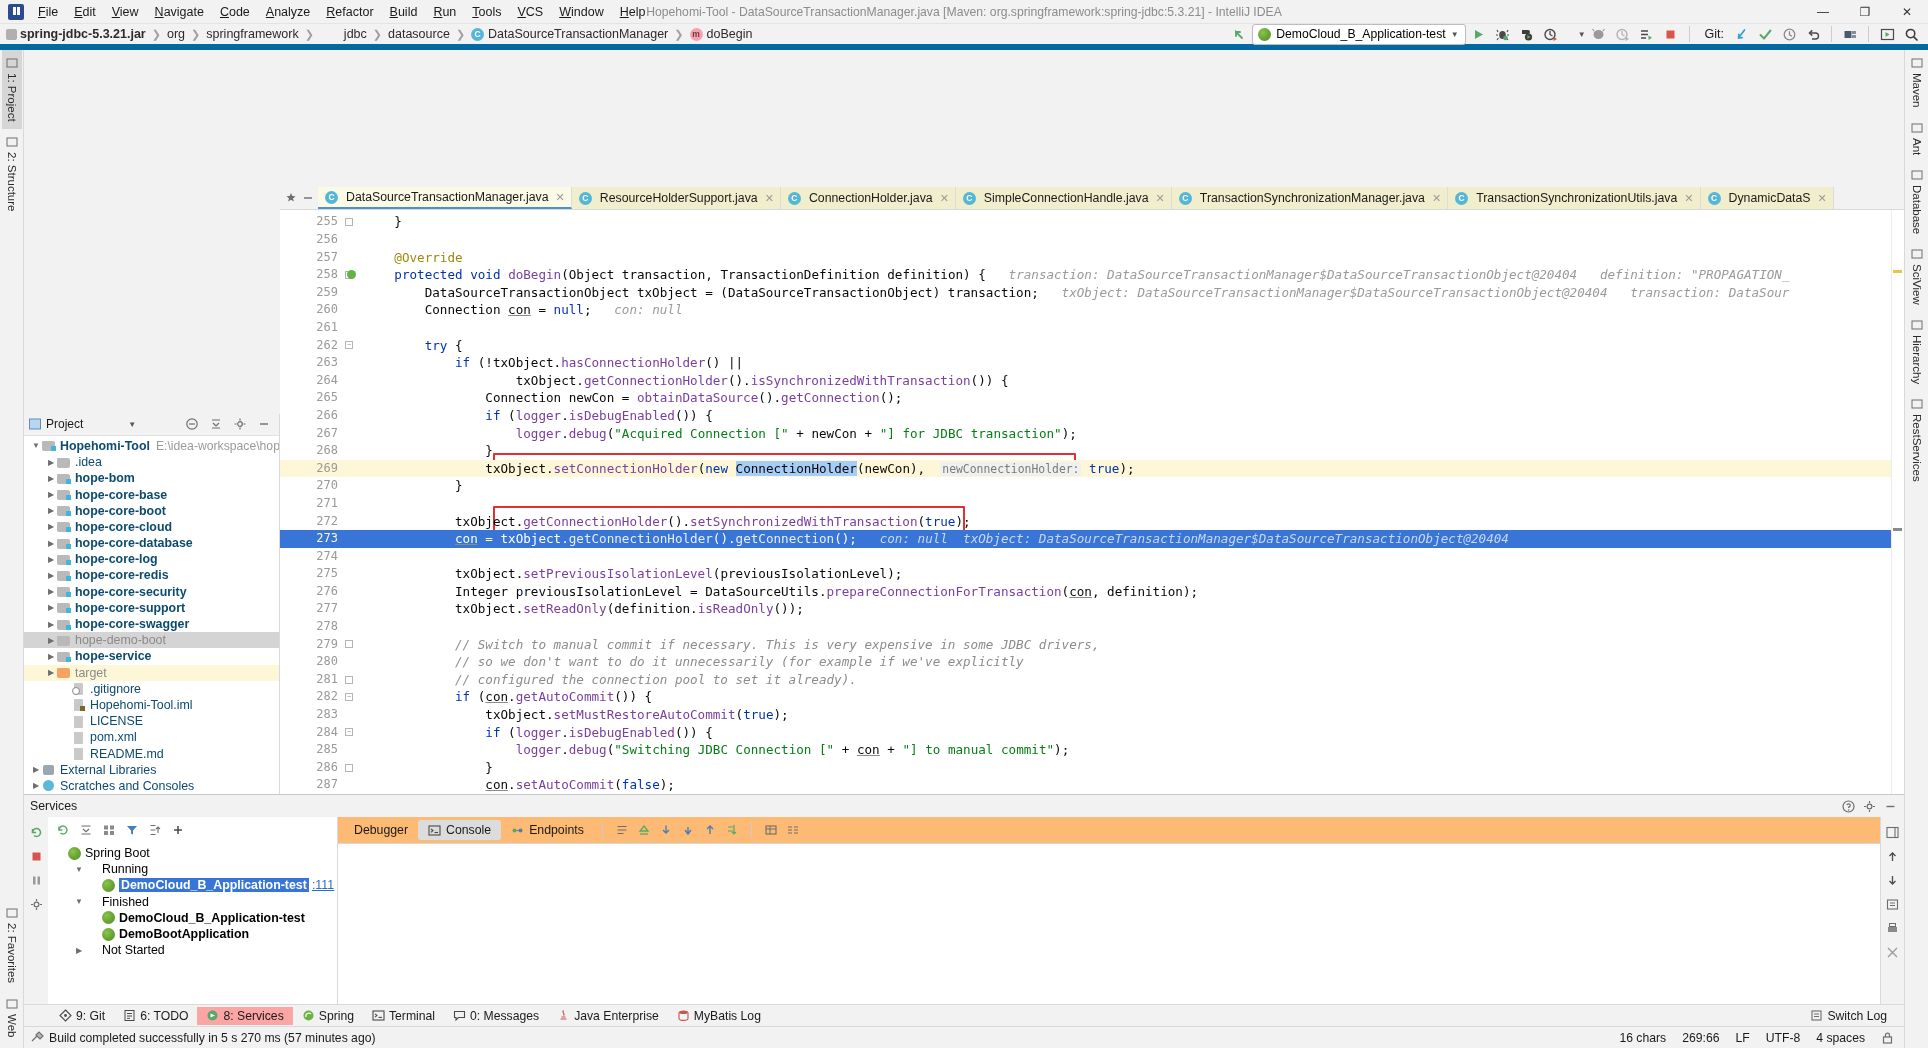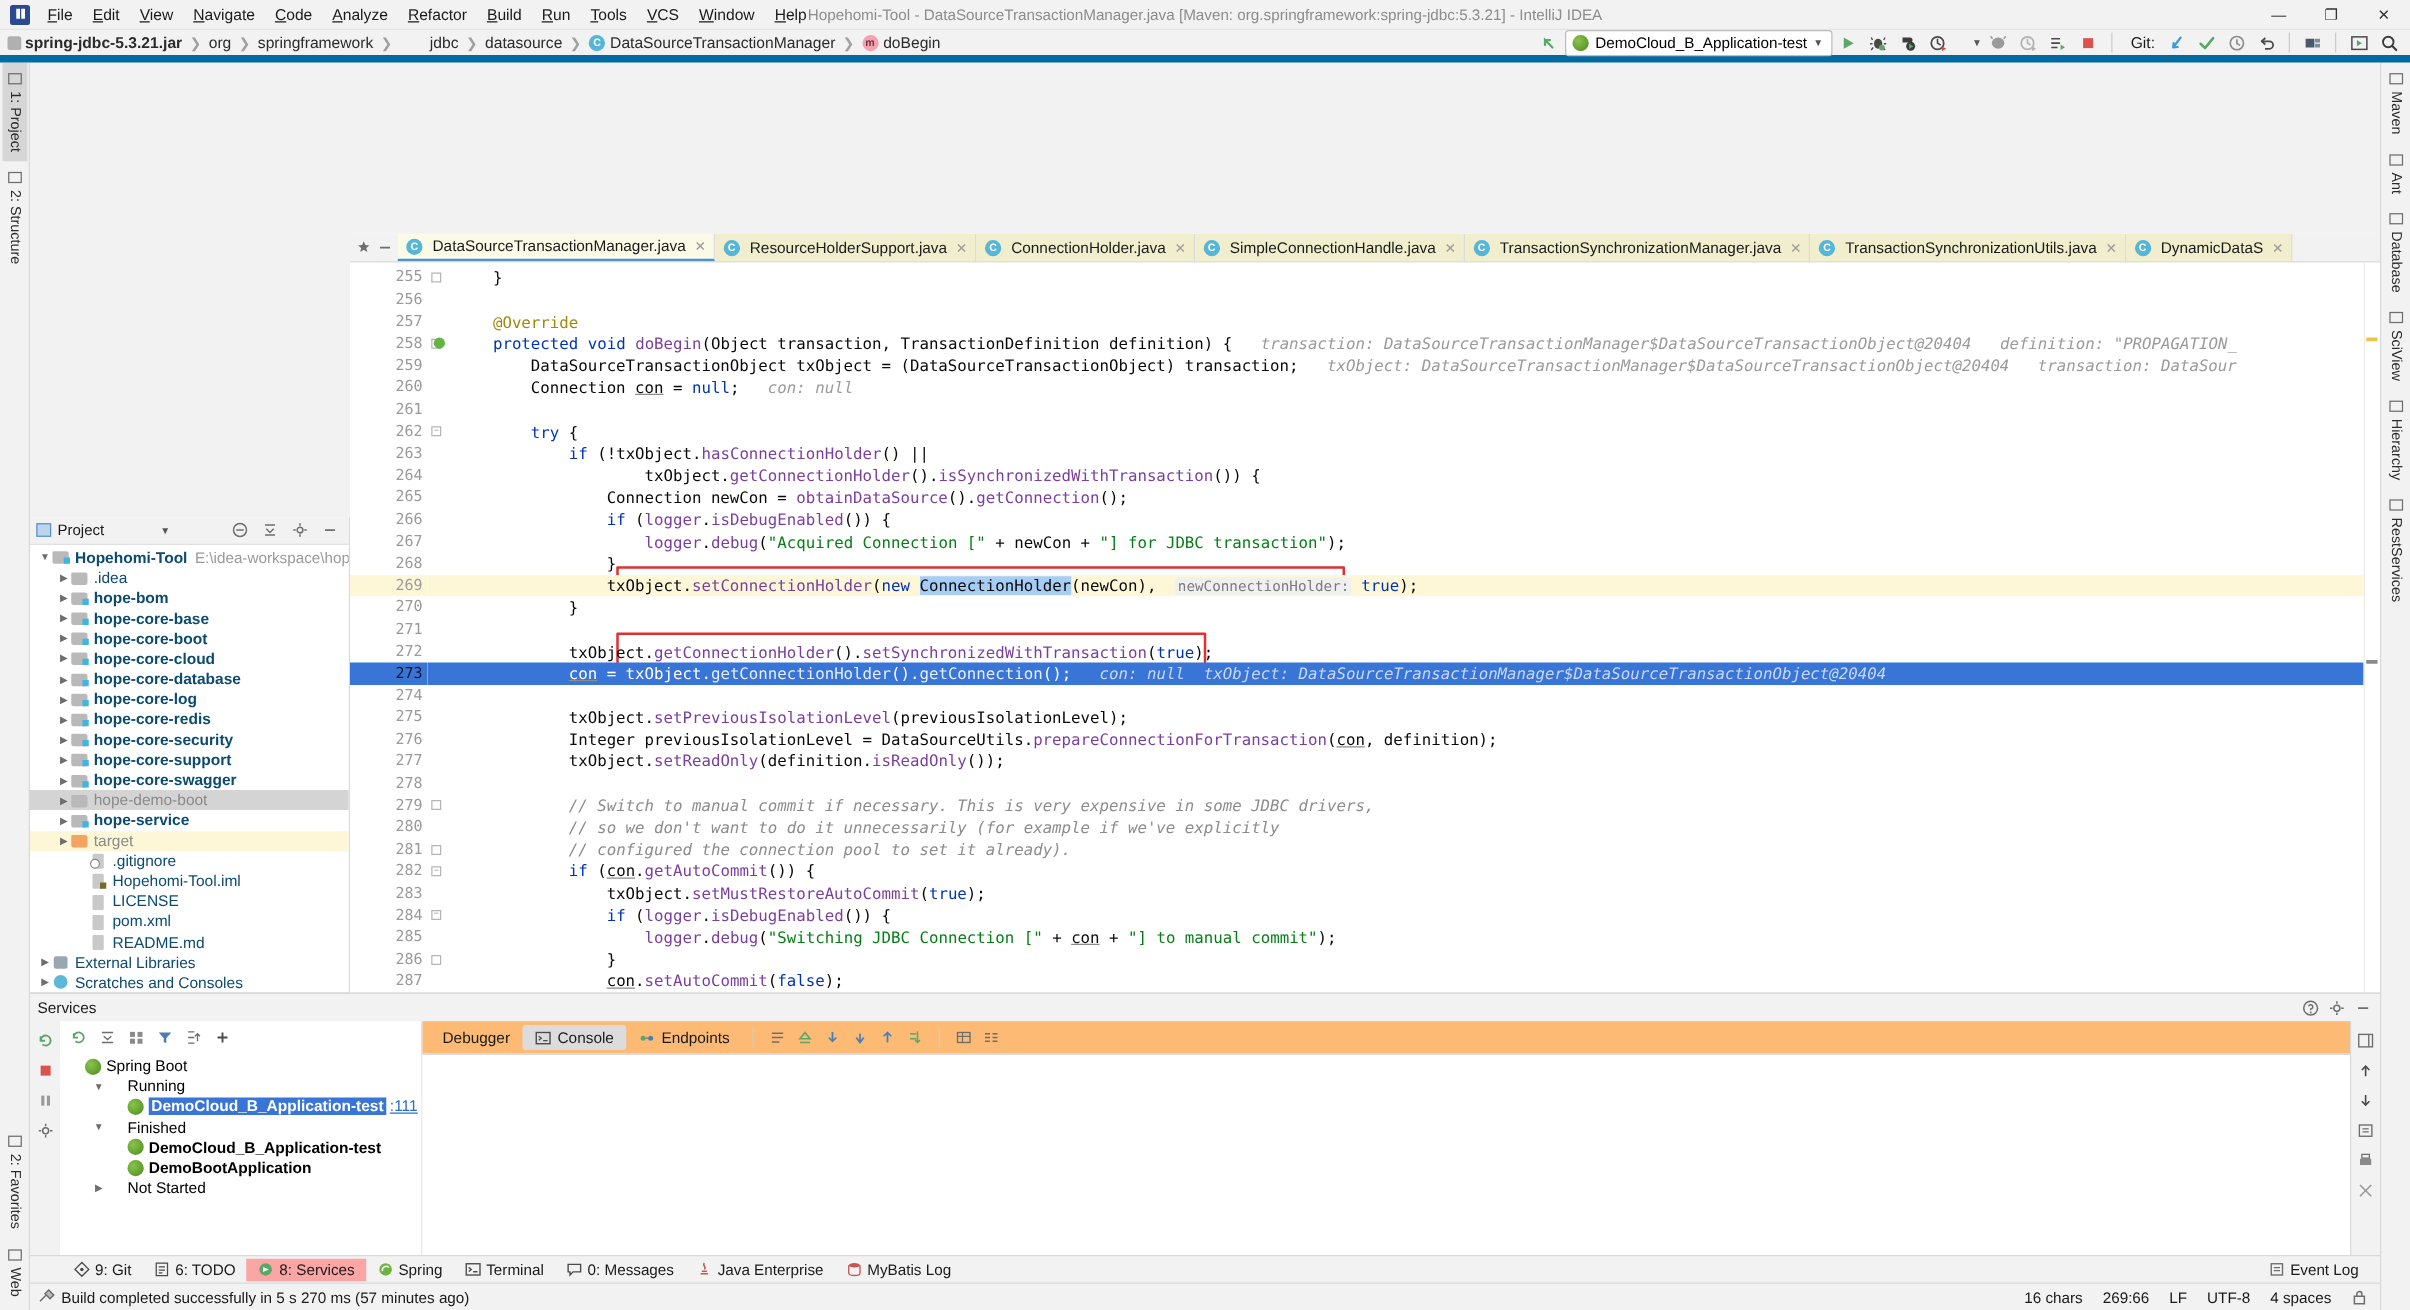--- a/index.html
+++ b/index.html
@@ -168,21 +168,21 @@
   .tab .xico { color: #9b9b9b; font-size: 11px; margin-left: 3px; }
 
   .edit-area { flex: 1 1 auto; display: flex; min-height: 0; position: relative; overflow: hidden; }
   .gutter {
     width: 62px; flex: 0 0 62px; background: #fff; border-right: 0;
     font-family: "DejaVu Sans Mono", monospace; font-size: 12px;
     color: #9a9a9a; text-align: right; padding-top: 3px; position: relative;
   }
   .gutter-row { height: 17.6px; line-height: 17.6px; padding-right: 4px; position: relative; }
   .gutter-row.hl { background: #fdf7d8; }
-  .gutter-row.cur { background: #3875d6; color: #0f172a; }
+  .gutter-row.cur { background: #3875d6; color: #fef9c3; }
   .gmark {
     position: absolute; right: -14px; top: 4px; width: 9px; height: 9px; border-radius: 50%;
     background: #62b543;
   }
   .gmark.red::after { content:"\2020"; position:absolute; left: 9px; top: -5px; color:#d64545; font-size:11px; }
 
   .foldcol { width: 14px; flex: 0 0 14px; background:#fff; padding-top: 3px; }
   .fold-row { height: 17.6px; display: flex; align-items: center; justify-content: center; }
   .fold-row.hl { background: #fdf7d8; }
   .fold-row.cur { background: #3875d6; }
@@ -1159,21 +1159,21 @@
             </div>
           </div>
         <div class="bb-right">
           <span class="bb-item">
             <span>
               <svg width="13" height="13" viewBox="0 0 13 13">
                   <rect x="2" y="2" width="9" height="9" fill="none" stroke="#6e6e6e" stroke-width="1.1"></rect>
                   <path d="M4 5 h5 M4 7.5 h5" stroke="#6e6e6e" stroke-width="1"></path>
                 </svg>
             </span>
-            <span>Event Log</span>
+            <span>Switch Log</span>
           </span>
         </div>
       </div>
 
       <div class="statusbar">
         <span class="sb-hammer">
           <svg width="14" height="14" viewBox="0 0 14 14">
               <path d="M2 10 L7 5 M6 4 l3 -3 l4 4 l-3 3 z" stroke="#6e6e6e" stroke-width="1.2" fill="#b9b9b9"></path>
             </svg>
         </span>

